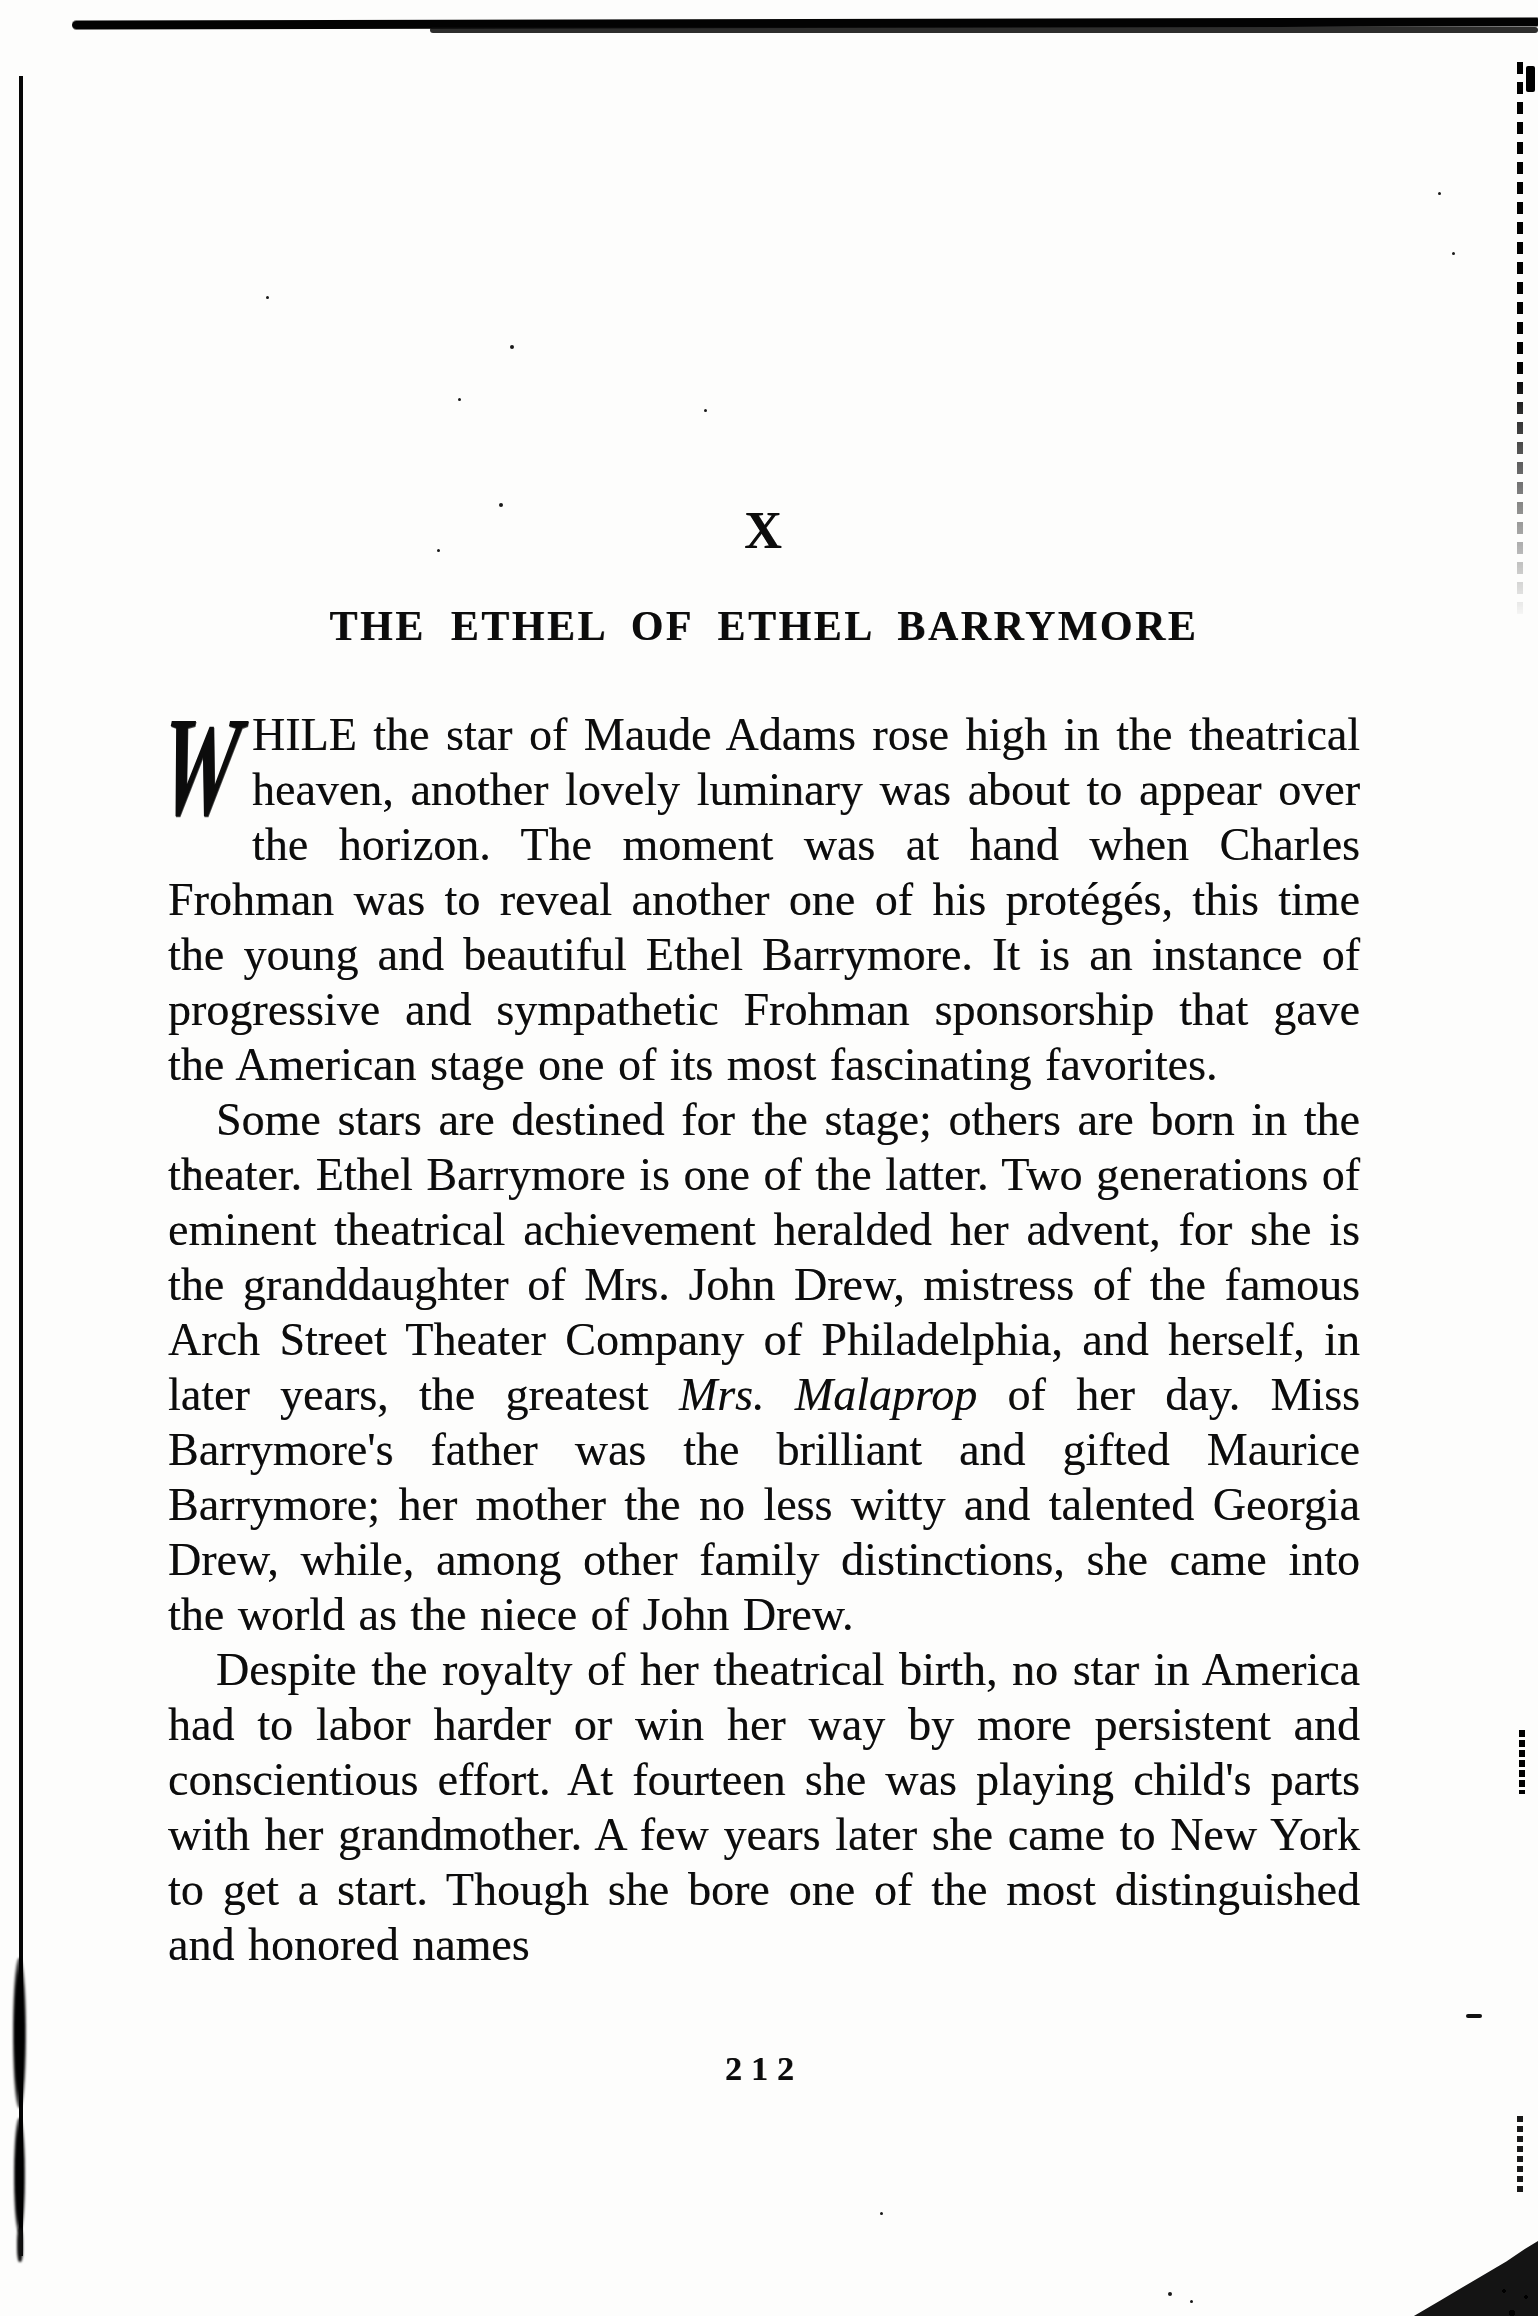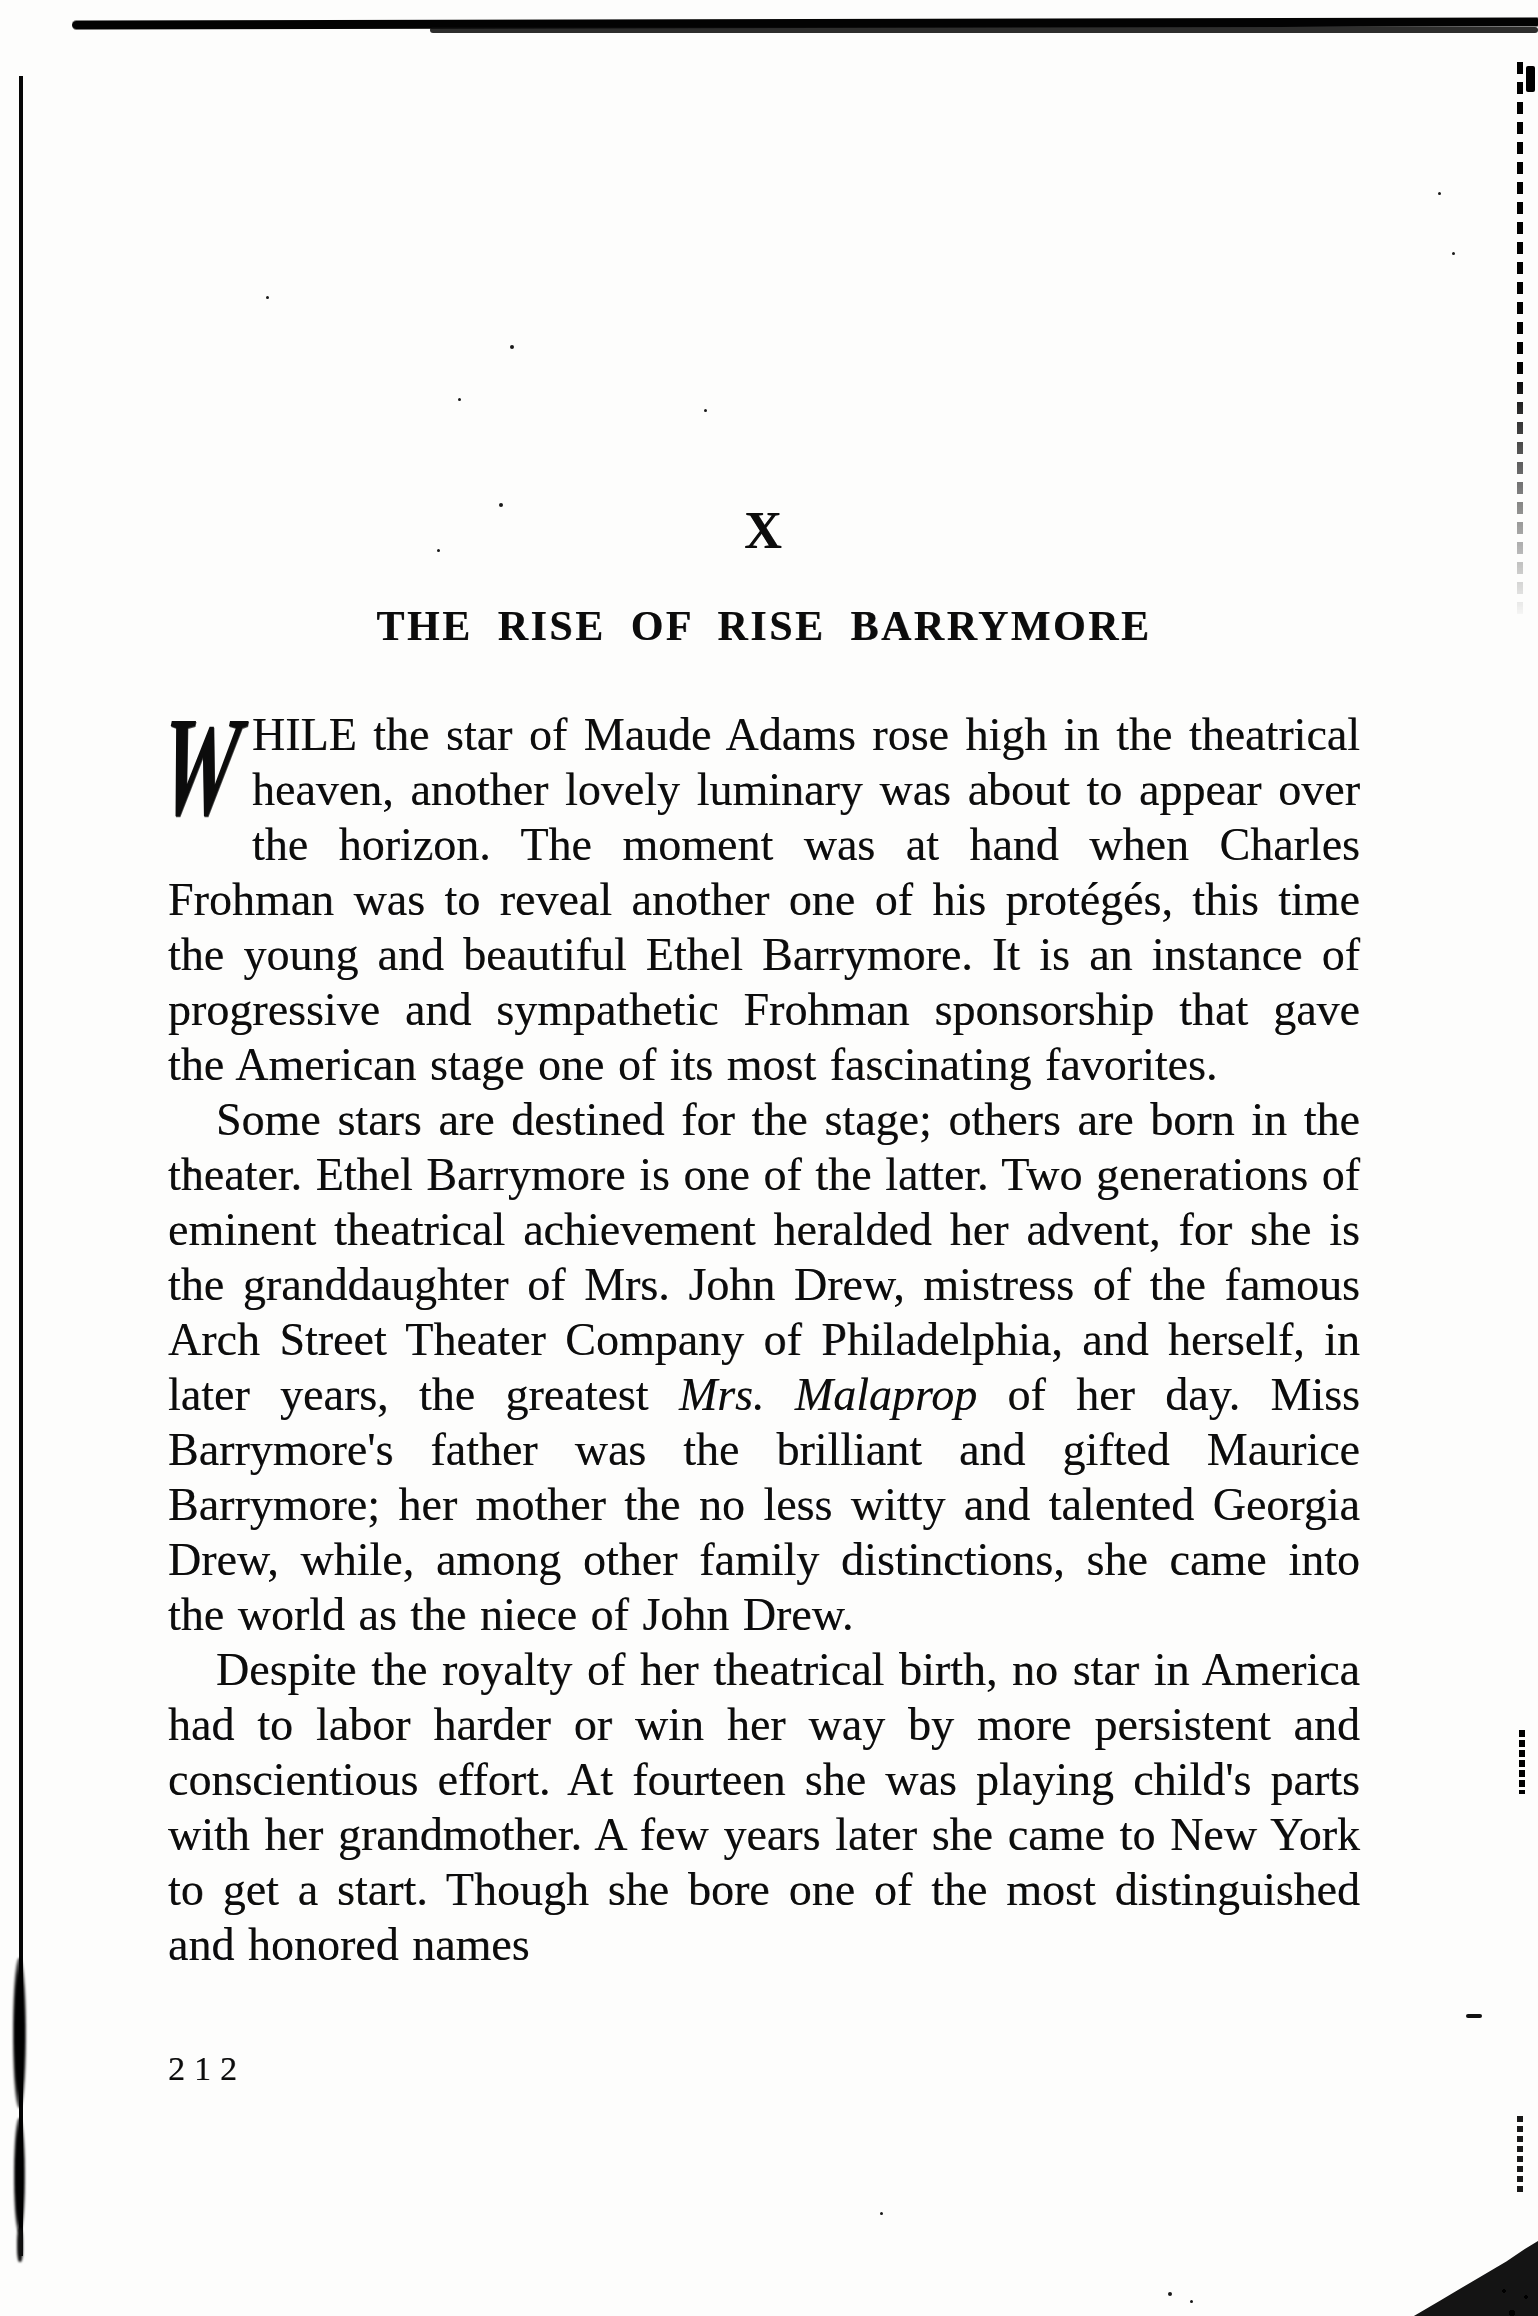--- a/index.html
+++ b/index.html
@@ -122,22 +122,23 @@
   .dropcap-glyph {
     display:block; font-size:142px; line-height:106px;
     font-style:italic; font-weight:bold;
     transform:scaleX(0.62) skewX(-9deg);
     transform-origin:top left;
     margin:6px 0 0 -2px;
     text-shadow:0.6px 0.6px 0 rgba(0,0,0,.7);
   }
   .folio {
     position:absolute; left:168px; top:2050px; width:1192px;
-    font-size:34px; letter-spacing:9px;
+    text-align:center; font-size:34px; letter-spacing:9px;
     text-shadow:0.4px 0.4px 0 rgba(0,0,0,.5);
+    font-weight:bold;
   }
 </style>
 </head>
 <body>
 
 <div class="page">
 
   <div class="top-edge-line"></div>
   <div class="top-edge-line2"></div>
   <div class="left-edge-line"></div>
@@ -159,21 +160,21 @@
   <div class="speck s6"></div>
   <div class="speck s7"></div>
   <div class="speck s8"></div>
   <div class="speck s9"></div>
   <div class="speck s10"></div>
   <div class="speck s11"></div>
   <div class="speck s12"></div>
 
   <div class="column">
     <div class="chapter-number">X</div>
-    <div class="chapter-title">THE RISE OF RISE BARRYMORE</div>
+    <div class="chapter-title">THE ETHEL OF ETHEL BARRYMORE</div>
 
     <div class="body-text">
       <p>
         <span class="dropcap-float">
             <span class="dropcap-glyph">W</span>
           </span><span>HILE the star of Maude Adams rose high in the theatrical heaven, another lovely luminary was about to appear over the horizon.  The moment was at hand when Charles Frohman was to reveal another one of his protégés, this time the young and beautiful Ethel Barrymore.  It is an instance of progressive and sympathetic Frohman sponsorship that gave the American stage one of its most fascinating favorites.</span>
       </p>
       <p class="indent"><span>Some stars are destined for the stage;  others are born in the theater.  Ethel Barrymore is one of the latter.  Two generations of eminent theatrical achievement heralded her advent, for she is the granddaughter of Mrs. John Drew, mistress of the famous Arch Street Theater Company of Philadelphia, and herself, in later years, the greatest </span><i>Mrs. Malaprop</i><span> of her day.  Miss Barrymore's father was the brilliant and gifted Maurice Barrymore;  her mother the no less witty and talented Georgia Drew, while, among other family distinctions, she came into the world as the niece of John Drew.</span>
       </p>
       <p class="indent">Despite the royalty of her theatrical birth, no star in America had to labor harder or win her way by more persistent and conscientious effort.  At fourteen she was playing child's parts with her grandmother.  A few years later she came to New York to get a start.  Though she bore one of the most distinguished and honored names</p>

